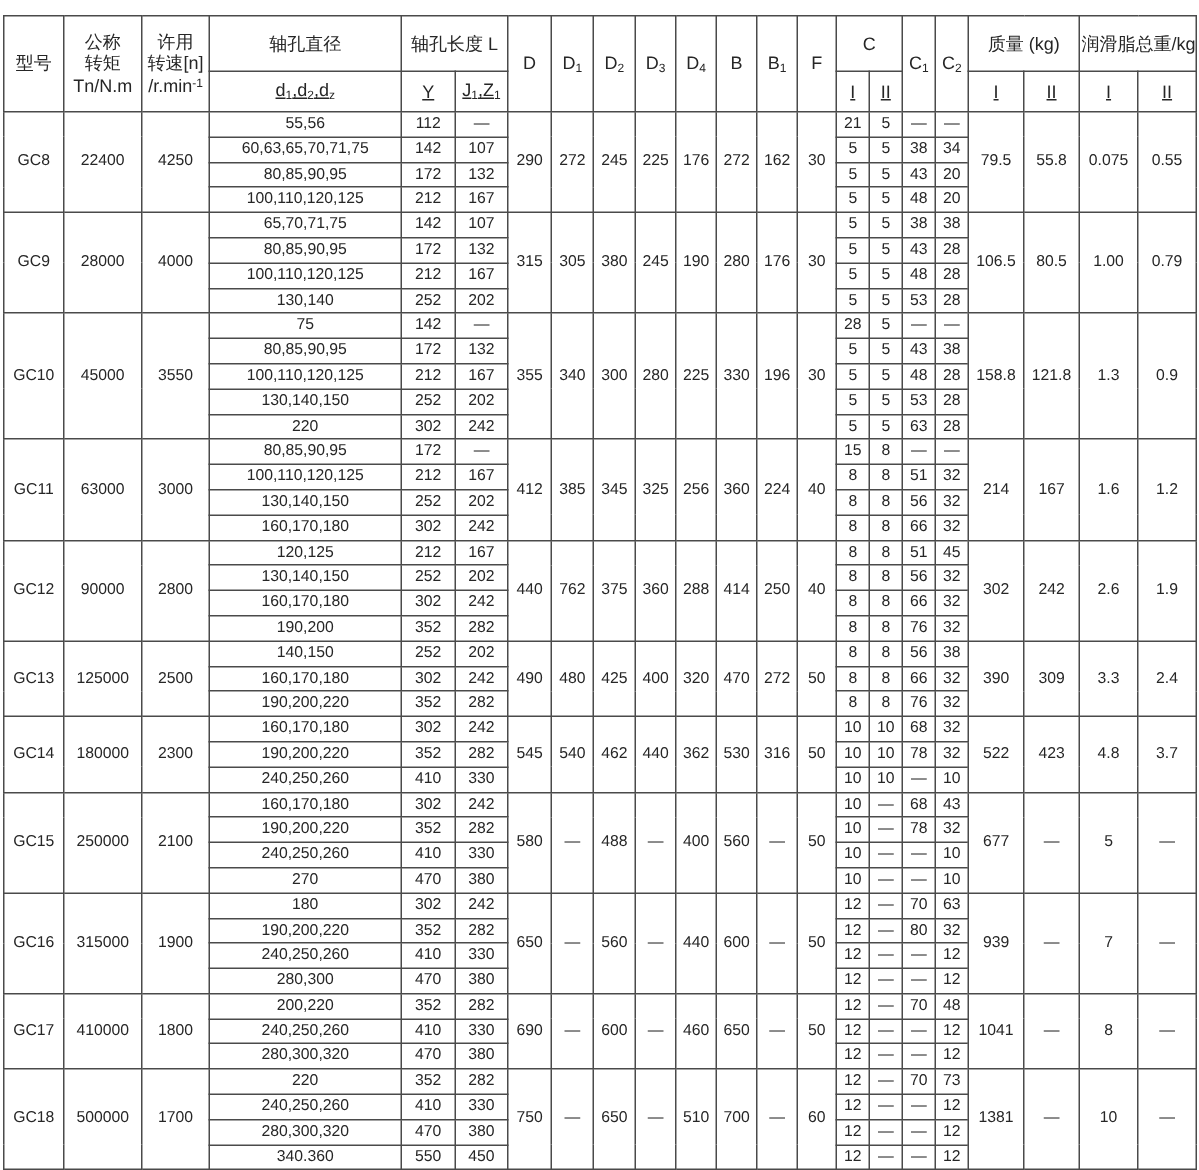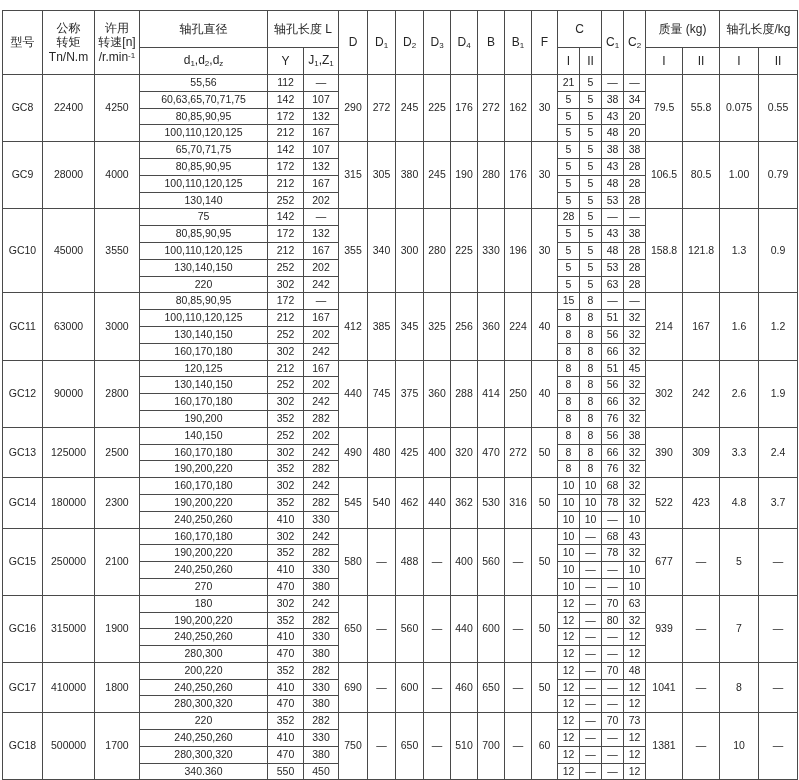--- a/index.html
+++ b/index.html
@@ -8,21 +8,21 @@
     padding:10px 2px 0 2px;background:#ffffff;overflow:hidden;
     font-family:"Liberation Sans","DejaVu Sans",sans-serif;color:#262626;
   }
   table.spec{border-collapse:collapse;table-layout:fixed;width:795px;}
   table.spec th,table.spec td{
     border:1px solid #4a4a4a;text-align:center;vertical-align:middle;
     padding:0 1px;overflow:hidden;white-space:nowrap;font-weight:normal;
   }
   thead th{font-size:12px;line-height:1.2;white-space:normal;}
   thead tr.hr1 th{height:36px;}
-  thead tr.hr2 th{height:26px;}
+  thead tr.hr2 th{height:26px;text-decoration:underline;}
   tbody td{font-size:10.5px;height:15.8px;line-height:15.8px;}
   sub{font-size:8px;vertical-align:-2px;}
   sup{font-size:8px;vertical-align:3px;}
 </style>
 </head>
 <body>
 
 <div class="page">
   <table class="spec">
     <colgroup>
@@ -61,21 +61,21 @@
         <th rowspan="2">D<sub>2</sub></th>
         <th rowspan="2">D<sub>3</sub></th>
         <th rowspan="2">D<sub>4</sub></th>
         <th rowspan="2">B</th>
         <th rowspan="2">B<sub>1</sub></th>
         <th rowspan="2">F</th>
         <th colspan="2">C</th>
         <th rowspan="2">C<sub>1</sub></th>
         <th rowspan="2">C<sub>2</sub></th>
         <th colspan="2">质量 (kg)</th>
-        <th colspan="2">轴孔长度/kg</th>
+        <th colspan="2">润滑脂总重/kg</th>
       </tr>
       <tr class="hr2">
         <th>d<sub>1</sub>,d<sub>2</sub>,d<sub>z</sub></th>
         <th>Y</th>
         <th>J<sub>1</sub>,Z<sub>1</sub></th>
         <th>I</th>
         <th>II</th>
         <th>I</th>
         <th>II</th>
         <th>I</th>
@@ -297,21 +297,21 @@
           <td>32</td>
         </tr>
         <tr>
           <td rowspan="4">GC12</td>
           <td rowspan="4">90000</td>
           <td rowspan="4">2800</td>
           <td>120,125</td>
           <td>212</td>
           <td>167</td>
           <td rowspan="4">440</td>
-          <td rowspan="4">745</td>
+          <td rowspan="4">762</td>
           <td rowspan="4">375</td>
           <td rowspan="4">360</td>
           <td rowspan="4">288</td>
           <td rowspan="4">414</td>
           <td rowspan="4">250</td>
           <td rowspan="4">40</td>
           <td>8</td>
           <td>8</td>
           <td>51</td>
           <td>45</td>

